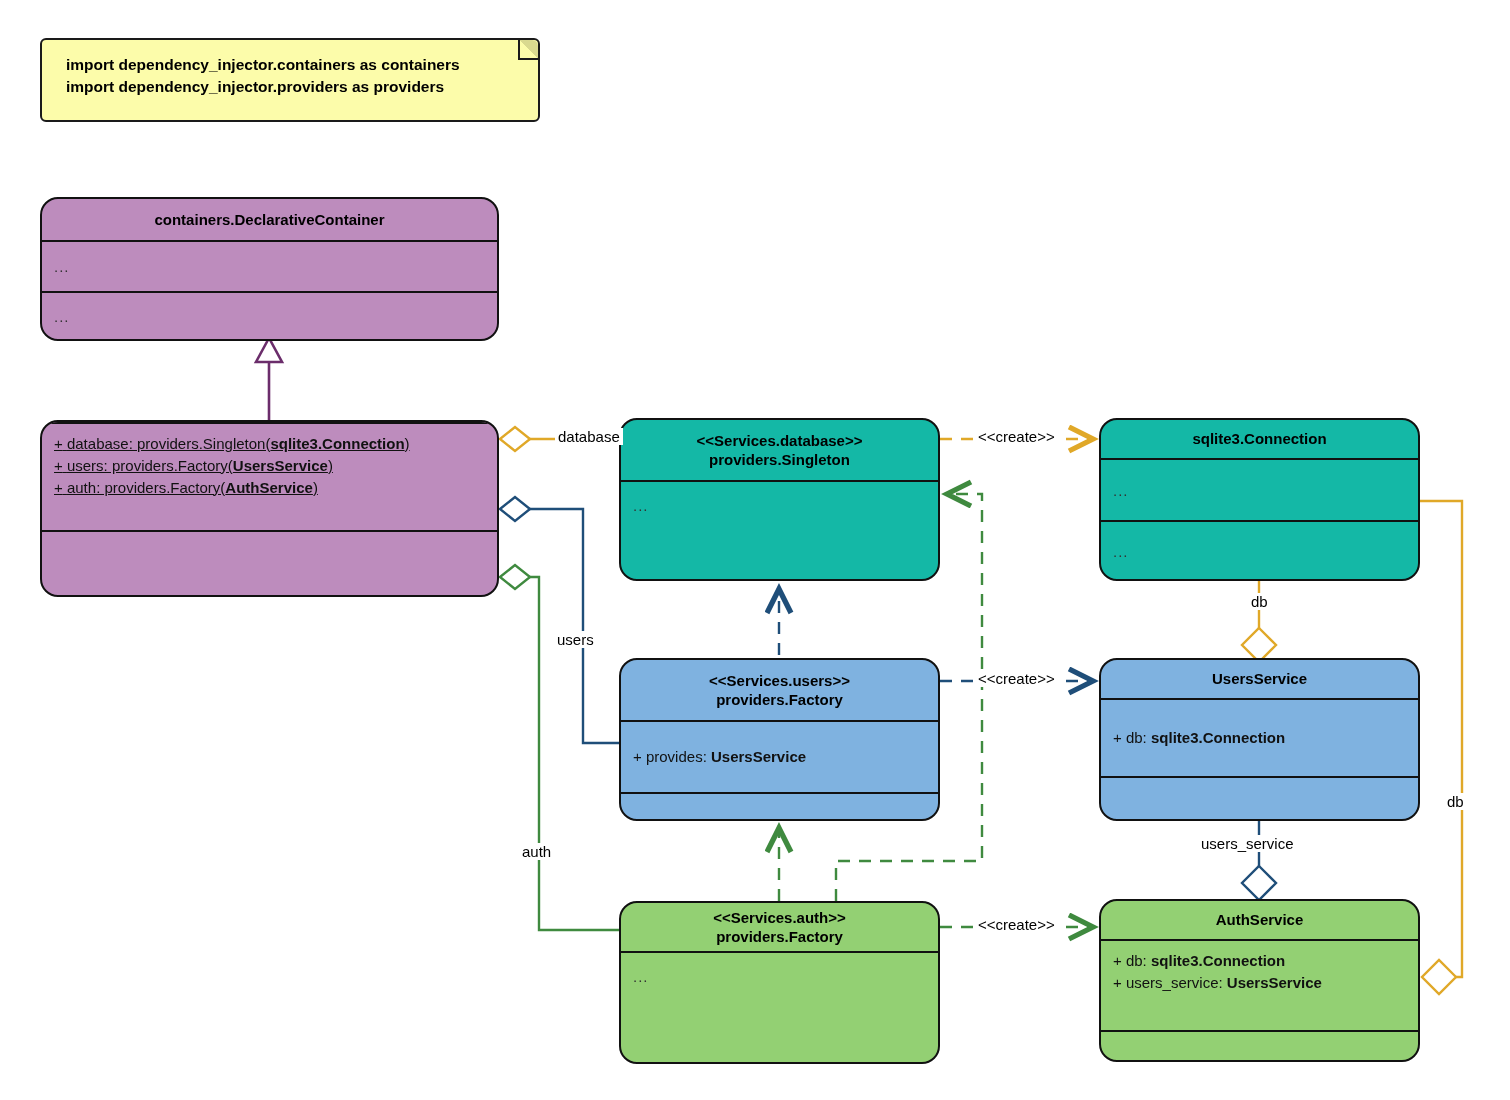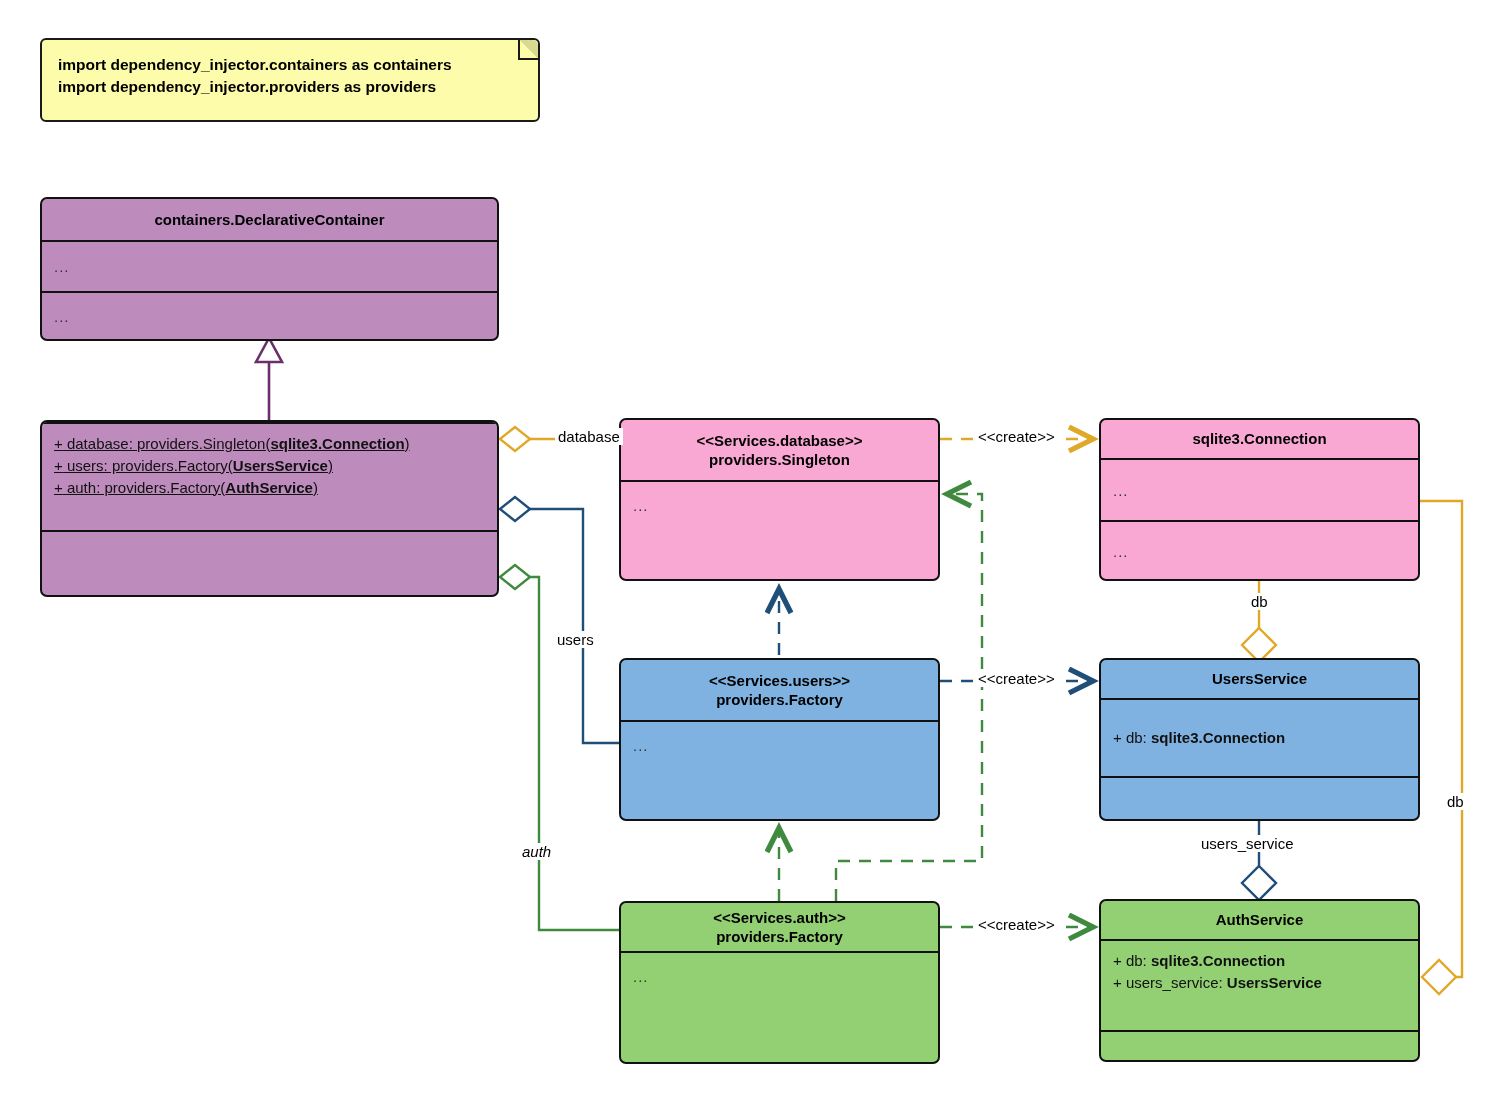--- a/index.html
+++ b/index.html
@@ -15,46 +15,46 @@
     position:absolute;background:#fcfcaa;border:2px solid #1a1a1a;border-radius:6px;
     box-sizing:border-box;
   }
   .note-fold{
     position:absolute;right:0;top:0;width:18px;height:18px;
     background:linear-gradient(225deg,#d9d98f 0 50%,transparent 50%);
     border-left:2px solid #1a1a1a;border-bottom:2px solid #1a1a1a;
     border-top-right-radius:6px;
   }
   .note-text{
-    padding:14px 16px 10px 16px;font-size:15.5px;font-weight:bold;color:#000;
+    padding:14px 16px 10px 24px;font-size:15.5px;font-weight:bold;color:#000;
     line-height:1.45;white-space:pre-line;
   }
 
   
   .cls{
-    position:absolute;box-sizing:border-box;border:2.5px solid #111;border-radius:7px;
+    position:absolute;box-sizing:border-box;border:2.5px solid #111;border-radius:18px;
     overflow:hidden;background:#fff;
   }
   .cls .row{box-sizing:border-box;display:flex;align-items:center;}
   .cls .hdr{
     justify-content:center;text-align:center;font-weight:bold;font-size:15px;color:#000;
     flex-direction:column;line-height:1.3;
   }
   .cls .sep{border-top:2.5px solid #111;}
   .cls .attrs{
     display:block;padding:9px 12px;font-size:15px;color:#111;line-height:1.45;
   }
   .cls .attrs .ln{white-space:nowrap;}
   .cls .attrs b{font-weight:bold;}
   .cls .ellipsis{padding:0 12px;font-size:15px;color:#333;letter-spacing:1px;}
 
   
   .c-purple{background:#bd8cbd;}
   
-  .c-yellow{background:#f9a8d4;}
+  .c-yellow{background:#14b8a6;}
   
   .c-blue{background:#7fb2e0;}
   
   .c-green{background:#93d073;}
 
   .static-line{text-decoration:underline;}
 
   
   .elabel{
     position:absolute;font-size:15px;color:#000;background:#ffffff;
@@ -196,20 +196,27 @@
     <div class="row sep" style="height:61px;">
       <span class="ellipsis">...</span>
     </div>
   </div>
 
   <div class="cls c-blue" style="left:619px;top:658px;width:321px;height:163px;">
     <div class="row hdr" style="height:60px;">
       <span>&lt;&lt;Services.users&gt;&gt;</span>
       <span>providers.Factory</span>
     </div>
+    <div class="sep attrs" style="height:52px;display:flex;align-items:center;">
+      <span class="ln">
+        <span>+</span>
+        <span>provides:</span>
+        <b>UsersService</b>
+      </span>
+    </div>
     <div class="row sep" style="height:49px;">
       <span class="ellipsis">...</span>
     </div>
   </div>
 
   <div class="cls c-blue" style="left:1099px;top:658px;width:321px;height:163px;">
     <div class="row hdr" style="height:38px;">
       <span>UsersService</span>
     </div>
     <div class="sep attrs" style="height:58px;display:flex;align-items:center;">
@@ -248,21 +255,21 @@
         <b>UsersService</b>
       </div>
     </div>
     <div class="row sep" style="height:52px;"></div>
   </div>
 
   <div class="elabel" style="left:555px;top:428px;">database</div>
 
   <div class="elabel" style="left:554px;top:631px;">users</div>
 
-  <div class="elabel" style="left:519px;top:843px;font-style:italic;">auth</div>
+  <div class="elabel" style="left:519px;top:843px;">auth</div>
 
   <div class="elabel stereo" style="left:975px;top:428px;">&lt;&lt;create&gt;&gt;</div>
 
   <div class="elabel stereo" style="left:975px;top:670px;">&lt;&lt;create&gt;&gt;</div>
 
   <div class="elabel stereo" style="left:975px;top:916px;">&lt;&lt;create&gt;&gt;</div>
 
   <div class="elabel" style="left:1248px;top:593px;">db</div>
 
   <div class="elabel" style="left:1198px;top:835px;">users_service</div>

